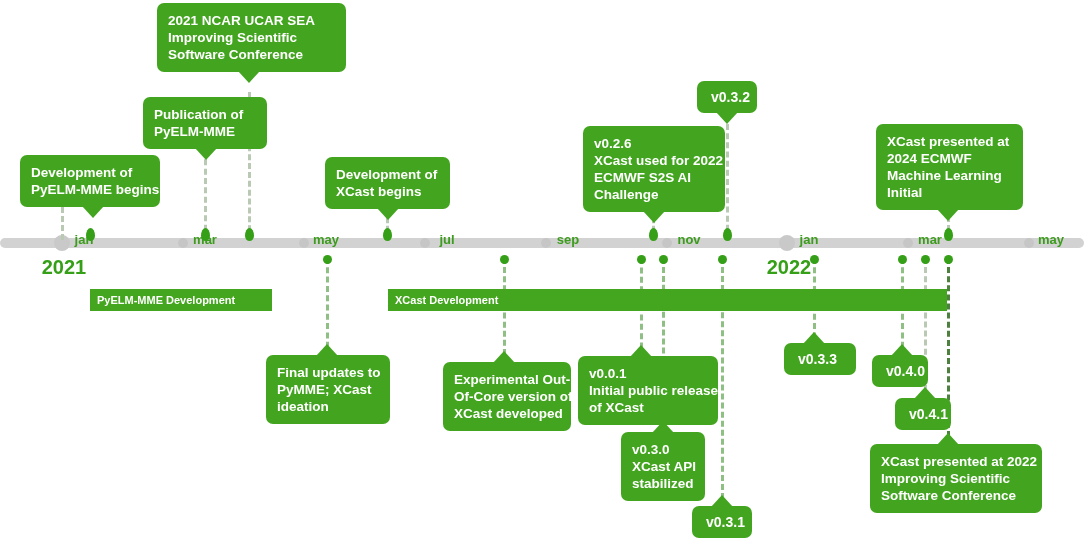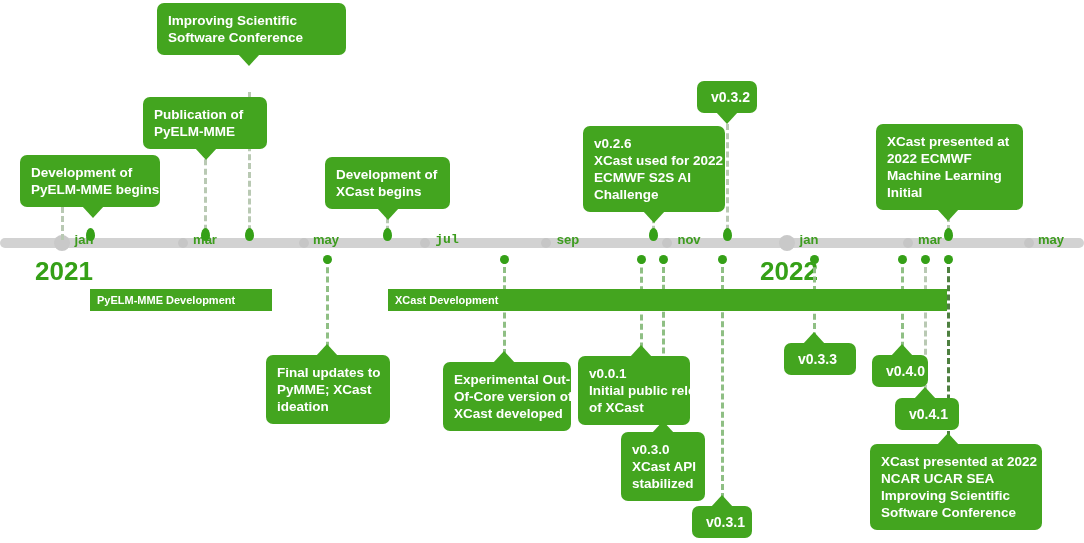--- a/index.html
+++ b/index.html
@@ -21,21 +21,21 @@
   }
   .axis-dot.big{
     width:16px;height:16px;top:235px;margin-left:-8px;background:#c9c9c9;
   }
   .axis-label{
     position:absolute;top:232px;transform:translateX(-50%);
     font-size:13px;font-weight:bold;color:#3d9c1e;white-space:nowrap;
   }
   .year-label{
     position:absolute;top:256px;transform:translateX(-50%);
-    font-size:26px;font-weight:bold;color:#35a017;white-space:nowrap;
+    font-size:20px;font-weight:bold;color:#35a017;white-space:nowrap;
   }
 
   
   .conn{
     position:absolute;width:0;border-left:3px dashed #8fbf84;margin-left:-1px;
   }
   .conn.strong{border-left:3px dashed #4e8040;}
   .conn.pale{border-left:3px dashed #b9c9b3;}
   .node-dot{
     position:absolute;width:9px;height:9px;border-radius:50%;
@@ -73,21 +73,21 @@
 
   <div class="axis-line"></div>
   <div id="axis-ticks">
       <div class="axis-dot big" style="left: 62px;"></div>
       <div class="axis-label" style="left: 84px;">jan</div>
       <div class="axis-dot" style="left: 183px;"></div>
       <div class="axis-label" style="left: 205px;">mar</div>
       <div class="axis-dot" style="left: 304px;"></div>
       <div class="axis-label" style="left: 326px;">may</div>
       <div class="axis-dot" style="left: 425px;"></div>
-      <div class="axis-label" style="left: 447px; font-family: Liberation Mono, monospace;">jul</div>
+      <div class="axis-label" style="left: 447px;">jul</div>
       <div class="axis-dot" style="left: 546px;"></div>
       <div class="axis-label" style="left: 568px;">sep</div>
       <div class="axis-dot" style="left: 667px;"></div>
       <div class="axis-label" style="left: 689px;">nov</div>
       <div class="axis-dot big" style="left: 787px;"></div>
       <div class="axis-label" style="left: 809px;">jan</div>
       <div class="axis-dot" style="left: 908px;"></div>
       <div class="axis-label" style="left: 930px;">mar</div>
       <div class="axis-dot" style="left: 1029px;"></div>
       <div class="axis-label" style="left: 1051px;">may</div>
@@ -134,20 +134,21 @@
         <div style="position: absolute; width: 0px; height: 0px; left: 62px; bottom: -11px; border-left: 11px solid transparent; border-right: 11px solid transparent; border-top: 12px solid rgb(67, 165, 31);"></div>
       </div>
       <div class="pin" style="left: 90px; top: 228px;"></div>
       <div class="box" style="left: 143px; top: 97px; width: 124px;">
         <span class="ln">Publication of</span>
         <span class="ln">PyELM-MME</span>
         <div style="position: absolute; width: 0px; height: 0px; left: 52px; bottom: -11px; border-left: 11px solid transparent; border-right: 11px solid transparent; border-top: 12px solid rgb(67, 165, 31);"></div>
       </div>
       <div class="pin" style="left: 205px; top: 228px;"></div>
       <div class="box" style="left: 157px; top: 3px; width: 189px;">
+        <span class="ln">2021 NCAR UCAR SEA</span>
         <span class="ln">Improving Scientific</span>
         <span class="ln">Software Conference</span>
         <div style="position: absolute; width: 0px; height: 0px; left: 81px; bottom: -11px; border-left: 11px solid transparent; border-right: 11px solid transparent; border-top: 12px solid rgb(67, 165, 31);"></div>
       </div>
       <div class="pin" style="left: 249px; top: 228px;"></div>
       <div class="box" style="left: 325px; top: 157px; width: 125px;">
         <span class="ln">Development of</span>
         <span class="ln">XCast begins</span>
         <div style="position: absolute; width: 0px; height: 0px; left: 52px; bottom: -11px; border-left: 11px solid transparent; border-right: 11px solid transparent; border-top: 12px solid rgb(67, 165, 31);"></div>
       </div>
@@ -160,21 +161,21 @@
         <div style="position: absolute; width: 0px; height: 0px; left: 60px; bottom: -11px; border-left: 11px solid transparent; border-right: 11px solid transparent; border-top: 12px solid rgb(67, 165, 31);"></div>
       </div>
       <div class="pin" style="left: 653px; top: 228px;"></div>
       <div class="box vtag" style="left: 697px; top: 81px; width: 60px;">
         <span class="ln">v0.3.2</span>
         <div style="position: absolute; width: 0px; height: 0px; left: 19px; bottom: -11px; border-left: 11px solid transparent; border-right: 11px solid transparent; border-top: 12px solid rgb(67, 165, 31);"></div>
       </div>
       <div class="pin" style="left: 727px; top: 228px;"></div>
       <div class="box" style="left: 876px; top: 124px; width: 147px;">
         <span class="ln">XCast presented at</span>
-        <span class="ln">2022 ECMWF</span>
+        <span class="ln">2024 ECMWF</span>
         <span class="ln">Machine Learning</span>
         <span class="ln">Initial</span>
         <div style="position: absolute; width: 0px; height: 0px; left: 61px; bottom: -11px; border-left: 11px solid transparent; border-right: 11px solid transparent; border-top: 12px solid rgb(67, 165, 31);"></div>
       </div>
       <div class="pin" style="left: 948px; top: 228px;"></div>
     </div>
   <div id="events-below">
       <div class="box" style="left: 266px; top: 355px; width: 124px;">
         <span class="ln">Final updates to</span>
         <span class="ln">PyMME; XCast</span>
@@ -182,21 +183,21 @@
         <div style="position: absolute; width: 0px; height: 0px; left: 50px; top: -11px; border-left: 11px solid transparent; border-right: 11px solid transparent; border-bottom: 12px solid rgb(67, 165, 31);"></div>
       </div>
       <div class="node-dot" style="left: 327px; top: 255px;"></div>
       <div class="box" style="left: 443px; top: 362px; width: 128px;">
         <span class="ln">Experimental Out-</span>
         <span class="ln">Of-Core version of</span>
         <span class="ln">XCast developed</span>
         <div style="position: absolute; width: 0px; height: 0px; left: 50px; top: -11px; border-left: 11px solid transparent; border-right: 11px solid transparent; border-bottom: 12px solid rgb(67, 165, 31);"></div>
       </div>
       <div class="node-dot" style="left: 504px; top: 255px;"></div>
-      <div class="box" style="left: 578px; top: 356px; width: 112px;">
+      <div class="box" style="left: 578px; top: 356px; width: 140px;">
         <span class="ln">v0.0.1</span>
         <span class="ln">Initial public release</span>
         <span class="ln">of XCast</span>
         <div style="position: absolute; width: 0px; height: 0px; left: 52px; top: -11px; border-left: 11px solid transparent; border-right: 11px solid transparent; border-bottom: 12px solid rgb(67, 165, 31);"></div>
       </div>
       <div class="node-dot" style="left: 641px; top: 255px;"></div>
       <div class="box" style="left: 621px; top: 432px; width: 84px;">
         <span class="ln">v0.3.0</span>
         <span class="ln">XCast API</span>
         <span class="ln">stabilized</span>
@@ -211,28 +212,27 @@
       <div class="box vtag" style="left: 784px; top: 343px; width: 72px;">
         <span class="ln">v0.3.3</span>
         <div style="position: absolute; width: 0px; height: 0px; left: 19px; top: -11px; border-left: 11px solid transparent; border-right: 11px solid transparent; border-bottom: 12px solid rgb(67, 165, 31);"></div>
       </div>
       <div class="node-dot" style="left: 814px; top: 255px;"></div>
       <div class="box vtag" style="left: 872px; top: 355px; width: 56px;">
         <span class="ln">v0.4.0</span>
         <div style="position: absolute; width: 0px; height: 0px; left: 19px; top: -11px; border-left: 11px solid transparent; border-right: 11px solid transparent; border-bottom: 12px solid rgb(67, 165, 31);"></div>
       </div>
       <div class="node-dot" style="left: 902px; top: 255px;"></div>
-      <div class="box vtag" style="left: 895px; top: 398px; width: 64px;">
+      <div class="box vtag" style="left: 895px; top: 398px; width: 56px;">
         <span class="ln">v0.4.1</span>
         <div style="position: absolute; width: 0px; height: 0px; left: 19px; top: -11px; border-left: 11px solid transparent; border-right: 11px solid transparent; border-bottom: 12px solid rgb(67, 165, 31);"></div>
       </div>
       <div class="node-dot" style="left: 925px; top: 255px;"></div>
       <div class="box" style="left: 870px; top: 444px; width: 172px;">
         <span class="ln">XCast presented at 2022</span>
-        <span class="ln">NCAR UCAR SEA</span>
         <span class="ln">Improving Scientific</span>
         <span class="ln">Software Conference</span>
         <div style="position: absolute; width: 0px; height: 0px; left: 67px; top: -11px; border-left: 11px solid transparent; border-right: 11px solid transparent; border-bottom: 12px solid rgb(67, 165, 31);"></div>
       </div>
       <div class="node-dot" style="left: 948px; top: 255px;"></div>
     </div>
 
 </div>
 
 </body></html>

